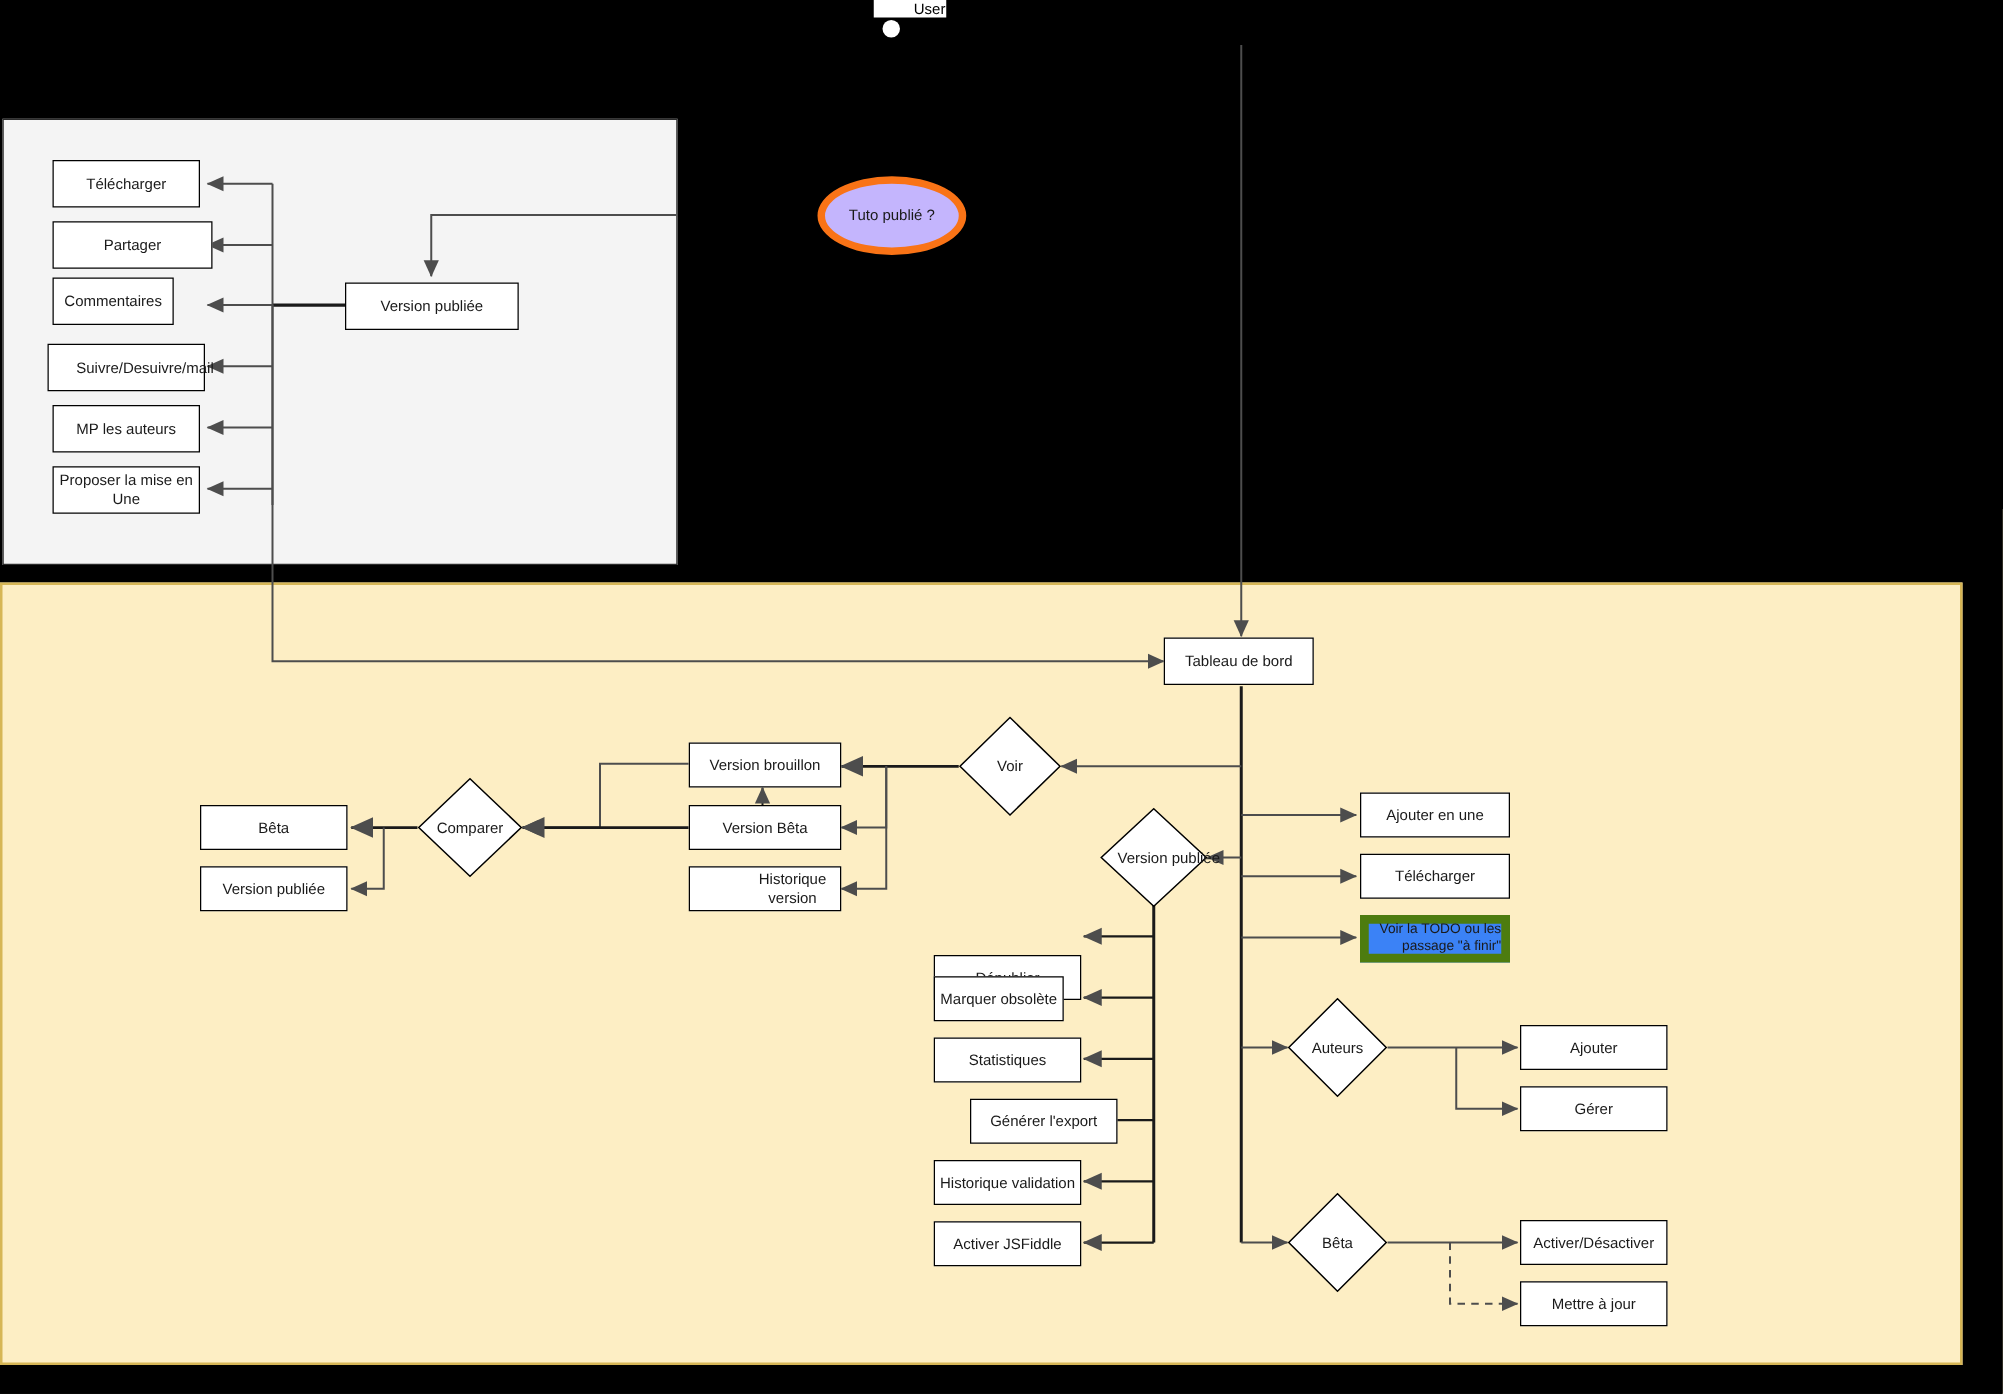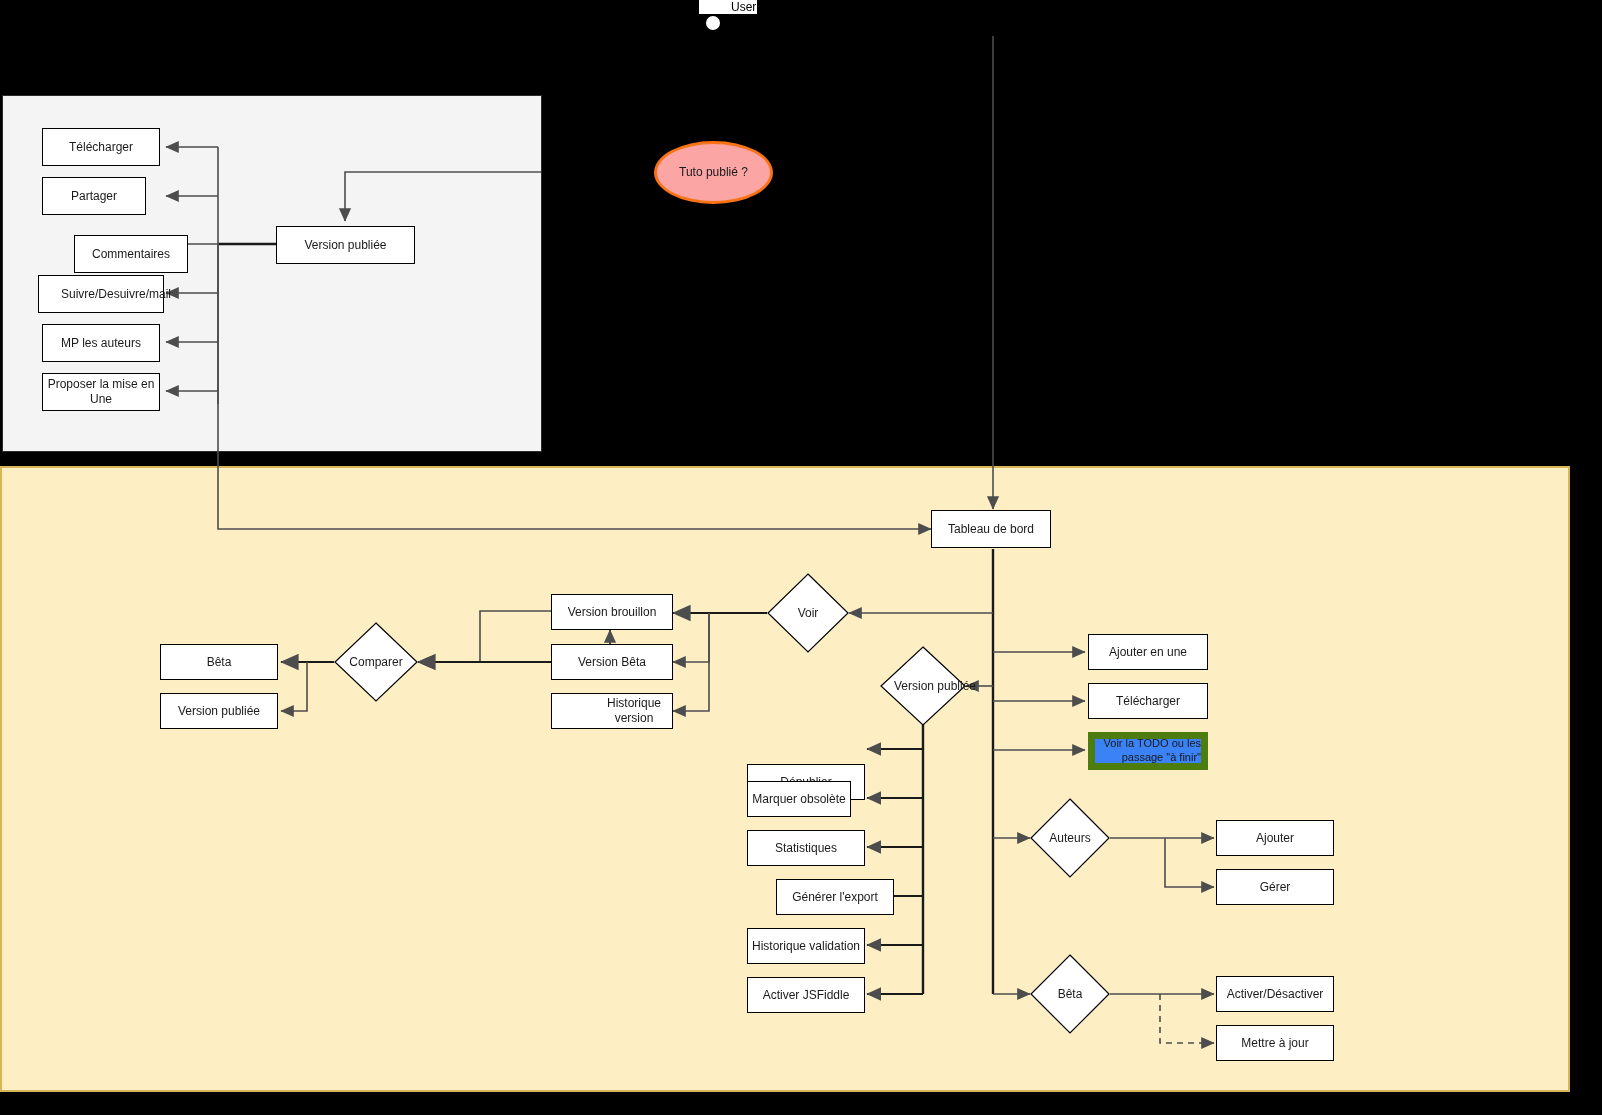--- a/index.html
+++ b/index.html
@@ -44,22 +44,22 @@
   .box {
     background: #ffffff;
     border: 1px solid #000000;
   }
   .box-purple {
     background: #3b82f6;
     border: 7px solid #4d7c0f;
     text-align: right;
   }
   .ellipse {
-    background: #fca5a5;
-    border: 3px solid #f97316;
+    background: #c4b5fd;
+    border: 6px solid #f97316;
     border-radius: 50%;
   }
   .actor-head {
     position: absolute;
     background: #ffffff;
     border-radius: 50%;
     z-index: 6;
   }
   .actor-label {
     position: absolute;
@@ -181,22 +181,22 @@
       <path d="M1160,994 L1160,1043 L1214,1043" stroke-dasharray="6 5" marker-end="url(#arrow)"></path>
     </g>
   </svg>
 
   <div class="actor-label" style="left:699px; top:0px;padding-left:32px;">User</div>
   <div class="actor-head" style="left:706px; top:16px; width:14px; height:14px;"></div>
 
   <div class="node ellipse" style="left:654px; top:141px; width:119px; height:63px;">Tuto publié ?</div>
 
   <div class="node box" style="left:42px; top:128px; width:118px; height:38px;">Télécharger</div>
-  <div class="node box" style="left:42px; top:177px; width:104px; height:38px;">Partager</div>
-  <div class="node box" style="left:42px; top:235px; width:114px; height:38px;margin-left:32px;">Commentaires</div>
+  <div class="node box" style="left:42px; top:177px; width:128px; height:38px;">Partager</div>
+  <div class="node box" style="left:42px; top:222px; width:97px; height:38px;">Commentaires</div>
   <div class="node box" style="left:38px; top:275px; width:126px; height:38px;padding-left:30px;">Suivre/Desuivre/mail</div>
   <div class="node box" style="left:42px; top:324px; width:118px; height:38px;">MP les auteurs</div>
   <div class="node box" style="left:42px; top:373px; width:118px; height:38px;">Proposer la mise en Une</div>
 
   <div class="node box" style="left:276px; top:226px; width:139px; height:38px;">Version publiée</div>
 
   <div class="node box" style="left:931px; top:510px; width:120px; height:38px;">Tableau de bord</div>
 
   <div class="diamond-wrap" style="left:767px; top:573px; width:82px; height:80px;">
     <svg class="diamond-shape" viewBox="0 0 82 80" preserveAspectRatio="none">

